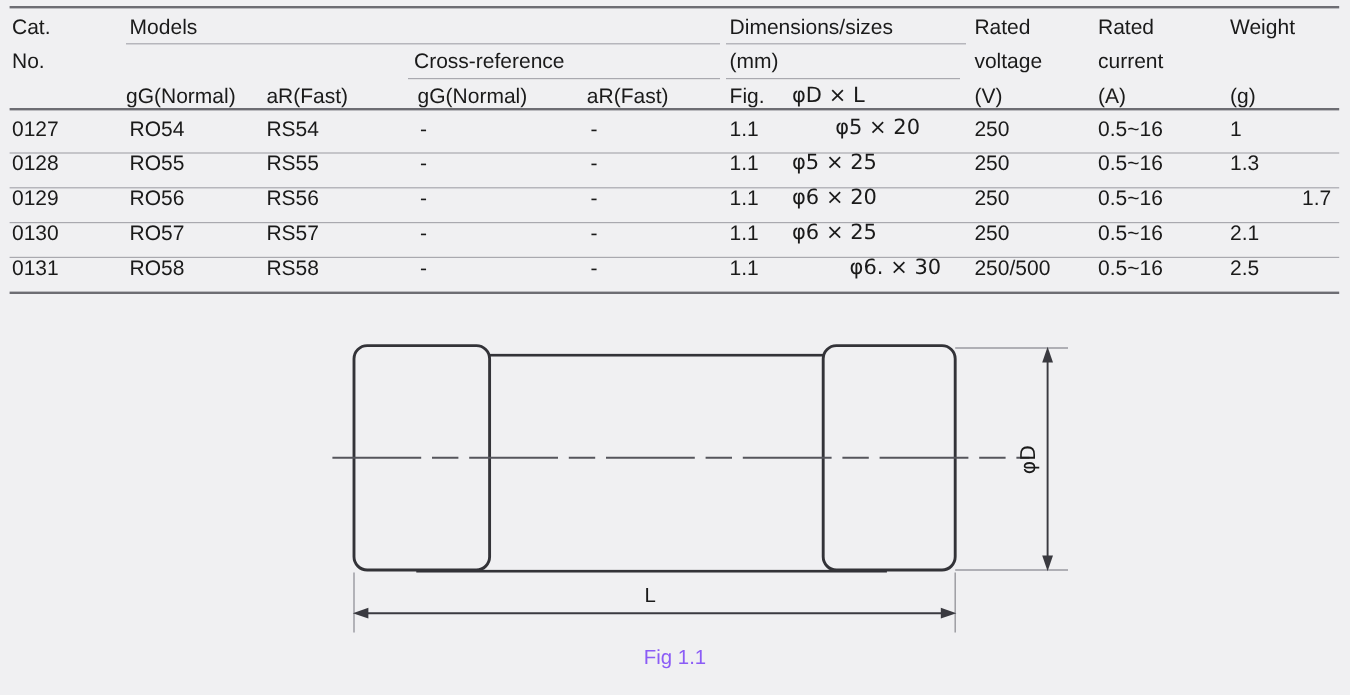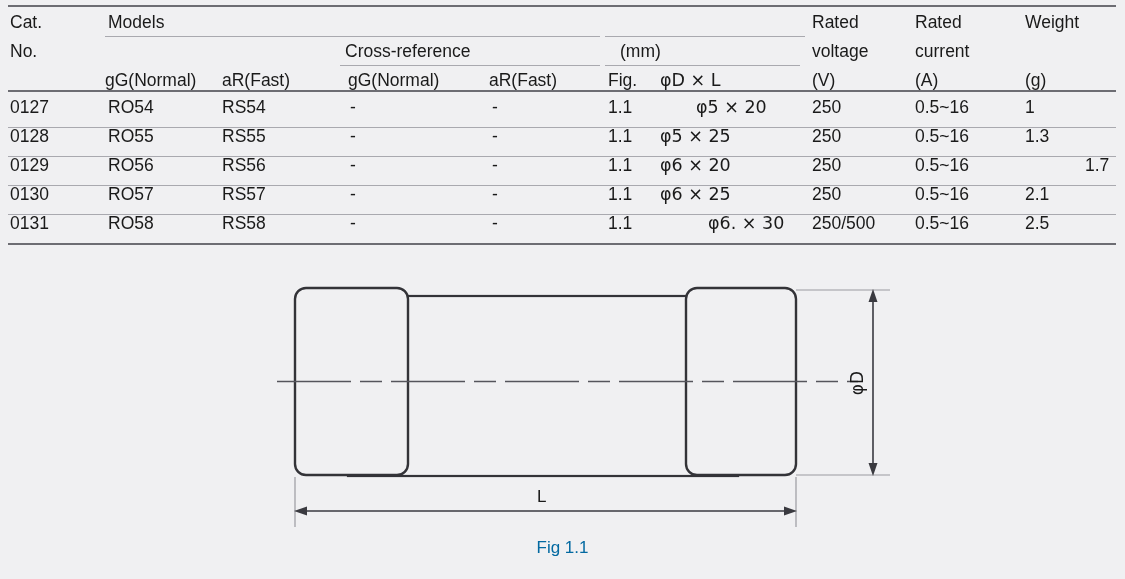--- a/index.html
+++ b/index.html
@@ -60,21 +60,21 @@
     width: 1125px;
     height: 324px;
   }
   .fig-caption {
     position: absolute;
     left: 0;
     top: 283px;
     width: 1125px;
     text-align: center;
     font-size: 17px;
-    color: #0369a1;
+    color: #8b5cf6;
   }
   .dim-label {
     position: absolute;
     font-size: 17px;
     color: #1a1a1a;
   }
   .dim-label.vert {
     transform: rotate(-90deg);
     transform-origin: 50% 50%;
   }
@@ -102,21 +102,22 @@
     <div class="hlabel" style="left:10px;  top:41px;">No.</div>
 
     <div class="hlabel" style="left:108px; top:12px;">Models</div>
     <div class="hlabel" style="left:345px; top:41px;">Cross-reference</div>
 
     <div class="hlabel" style="left:105px; top:70px;">gG(Normal)</div>
     <div class="hlabel" style="left:222px; top:70px;">aR(Fast)</div>
     <div class="hlabel" style="left:348px; top:70px;">gG(Normal)</div>
     <div class="hlabel" style="left:489px; top:70px;">aR(Fast)</div>
 
-    <div class="hlabel" style="left:608px; top:41px;margin-left:12px;">(mm)</div>
+    <div class="hlabel" style="left:608px; top:12px;">Dimensions/sizes</div>
+    <div class="hlabel" style="left:608px; top:41px;">(mm)</div>
     <div class="hlabel" style="left:608px; top:70px;">Fig.</div>
     <div class="hlabel phi" style="left:660px; top:70px;">φD × L</div>
 
     <div class="hlabel" style="left:812px; top:12px;">Rated</div>
     <div class="hlabel" style="left:812px; top:41px;">voltage</div>
     <div class="hlabel" style="left:812px; top:70px;">(V)</div>
 
     <div class="hlabel" style="left:915px; top:12px;">Rated</div>
     <div class="hlabel" style="left:915px; top:41px;">current</div>
     <div class="hlabel" style="left:915px; top:70px;">(A)</div>

